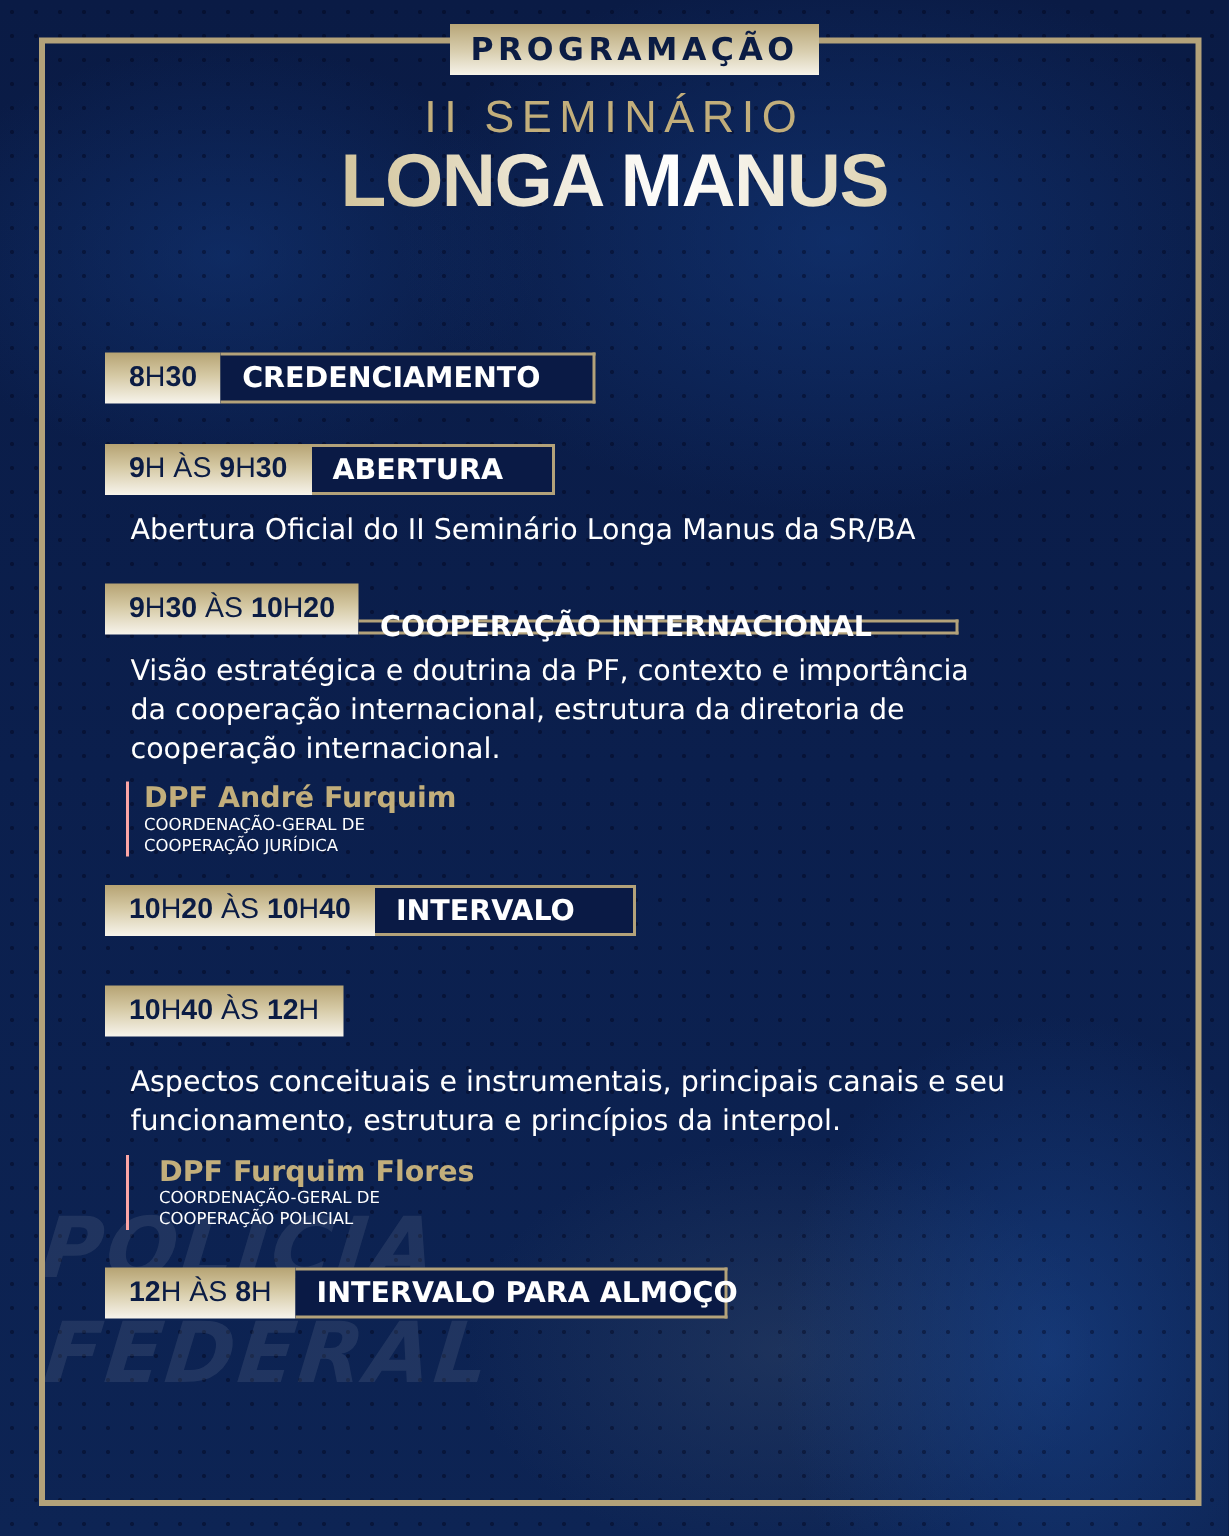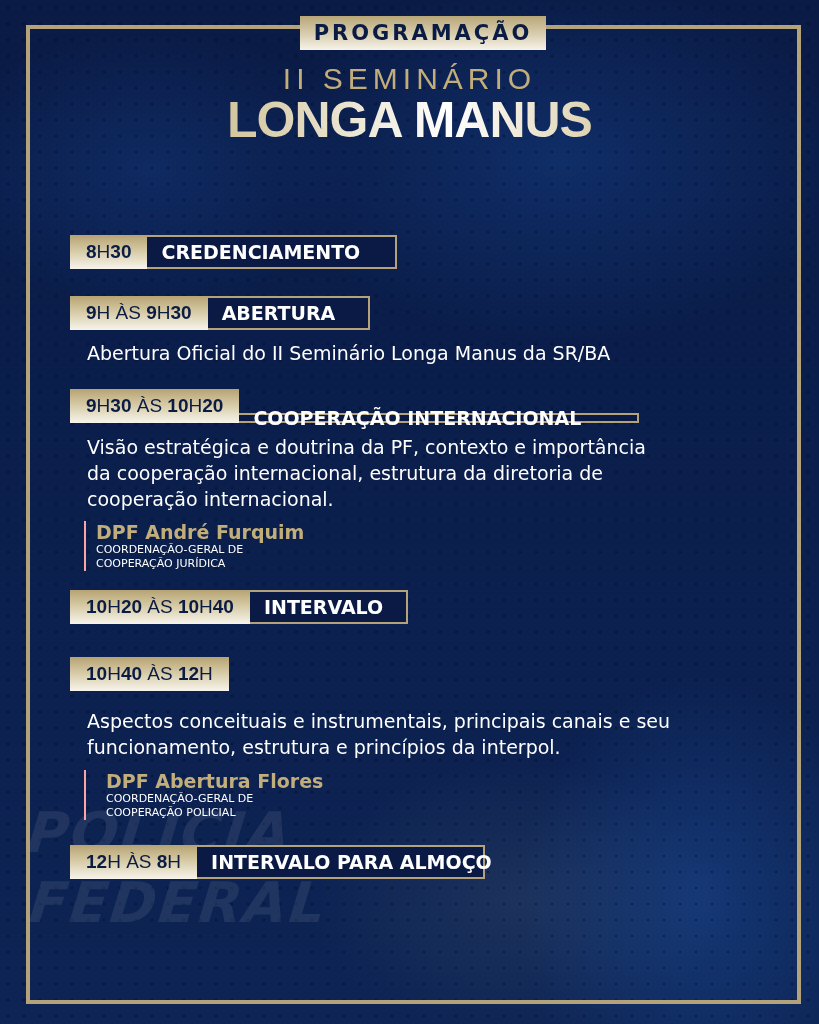--- a/index.html
+++ b/index.html
@@ -150,39 +150,39 @@
 <div class="row" style="top:590px;">
   <div class="time">
       <span style="font-weight: bold; white-space: pre;">10</span>
       <span style="font-weight: normal; white-space: pre;">H</span>
       <span style="font-weight: bold; white-space: pre;">20</span>
       <span style="font-weight: normal; white-space: pre;"> ÀS </span>
       <span style="font-weight: bold; white-space: pre;">10</span>
       <span style="font-weight: normal; white-space: pre;">H</span>
       <span style="font-weight: bold; white-space: pre;">40</span>
     </div>
-  <div class="label" style="width:158px;">INTERVALO</div>
+  <div class="label" style="width:174px;">INTERVALO</div>
 </div>
 
 <div class="row" style="top:657px;">
   <div class="time">
       <span style="font-weight: bold; white-space: pre;">10</span>
       <span style="font-weight: normal; white-space: pre;">H</span>
       <span style="font-weight: bold; white-space: pre;">40</span>
       <span style="font-weight: normal; white-space: pre;"> ÀS </span>
       <span style="font-weight: bold; white-space: pre;">12</span>
       <span style="font-weight: normal; white-space: pre;">H</span>
     </div>
 </div>
 <div class="desc" style="top:708px;">
   <div>Aspectos conceituais e instrumentais, principais canais e seu</div>
   <div>funcionamento, estrutura e princípios da interpol.</div>
 </div>
 <div class="speaker" style="left:84px; top:770px;">
-  <div class="name" style="padding-left:10px;">DPF Abertura Flores</div>
+  <div class="name" style="padding-left:10px;">DPF Furquim Flores</div>
   <div class="role" style="padding-left:10px;">COORDENAÇÃO-GERAL DE</div>
   <div class="role" style="padding-left:10px;">COOPERAÇÃO POLICIAL</div>
 </div>
 
 <div class="row" style="top:845px;">
   <div class="time">
       <span style="font-weight: bold; white-space: pre;">12</span>
       <span style="font-weight: normal; white-space: pre;">H ÀS </span>
       <span style="font-weight: bold; white-space: pre;">8</span>
       <span style="font-weight: normal; white-space: pre;">H</span>

